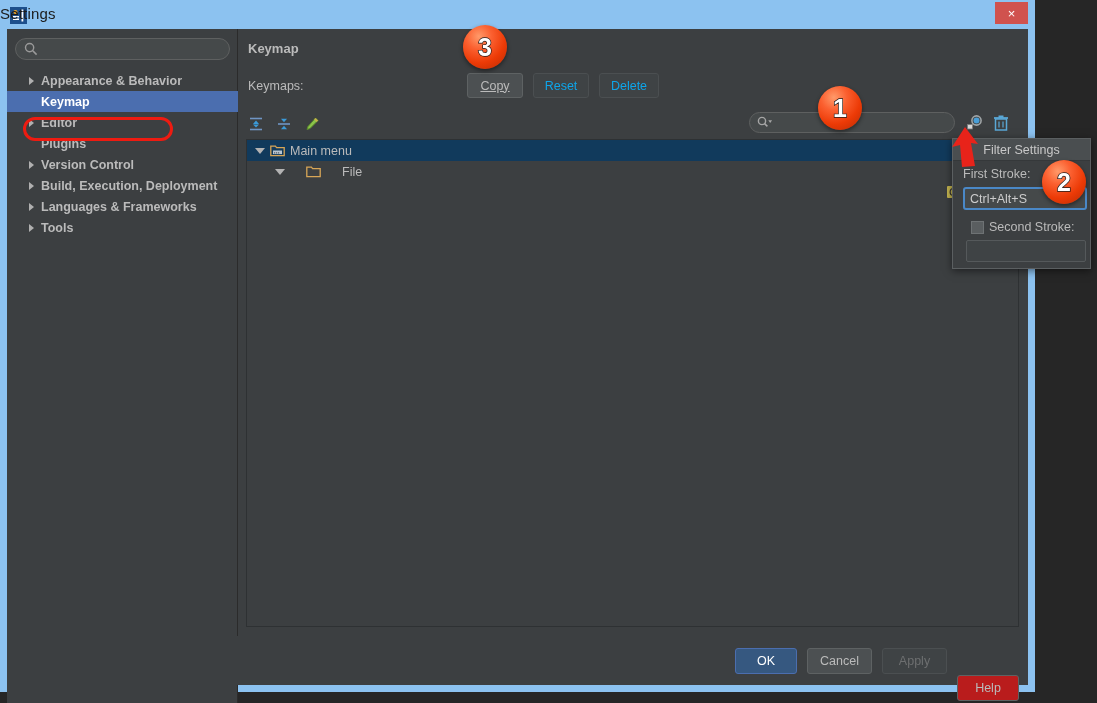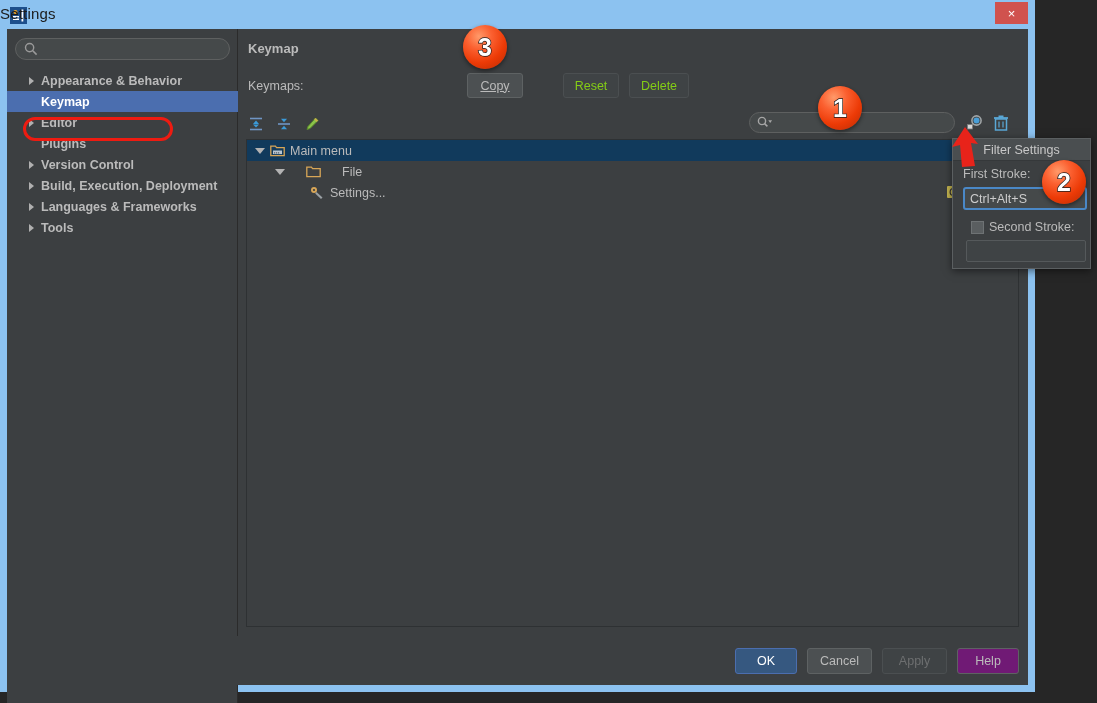--- a/index.html
+++ b/index.html
@@ -181,21 +181,21 @@
     height: 25px;
     background: #4c5052;
     border: 1px solid #5e6263;
     border-radius: 3px;
     color: #bbbbbb;
     font-size: 12.5px;
     display: flex; align-items: center; justify-content: center;
     cursor: pointer;
     font-family: "Liberation Sans", sans-serif;
   }
-  .pbtn.disabled { color: #84cc16; background: #3f4345; border-color: #4b4f51; cursor: default; margin-left: 30px; }
+  .pbtn.disabled { color: #0ea5e9; background: #3f4345; border-color: #4b4f51; cursor: default; }
   #btn-copy  { left: 229px; width: 56px; }
   #btn-reset { left: 295px; width: 56px; }
   #btn-delete{ left: 361px; width: 60px; }
   .underline-ltr { text-decoration: underline; }
 
   
   #tree-toolbar {
     position: absolute;
     left: 8px; top: 83px;
     height: 24px;
@@ -289,21 +289,21 @@
     height: 26px;
     border-radius: 3px;
     font-size: 12.5px;
     display: flex; align-items: center; justify-content: center;
     cursor: pointer;
     font-family: "Liberation Sans", sans-serif;
   }
   #bb-ok     { left: 728px; width: 62px; background: #365880; border: 1px solid #4b6eaf; color: #ffffff; }
   #bb-cancel { left: 800px; width: 65px; background: #4c5052; border: 1px solid #5e6263; color: #bbbbbb; }
   #bb-apply  { left: 875px; width: 65px; background: #3f4345; border: 1px solid #4b4f51; color: #6d6f70; cursor: default;}
-  #bb-help   { left: 950px; width: 62px; background: #701a75; border: 1px solid #5e6263; color: #bbbbbb; }
+  #bb-help   { left: 950px; width: 62px; background: #b91c1c; border: 1px solid #5e6263; color: #bbbbbb; margin-top: 27px; }
 
   
   #filter-popup {
     position: absolute;
     left: 952px; top: 138px;
     width: 139px; height: 131px;
     background: #3c3f41;
     border: 1px solid #5b5f61;
     box-shadow: 0 2px 8px rgba(0,0,0,.5);
     z-index: 40;
@@ -521,31 +521,20 @@
           <div class="tree-row" style="top: 21px; padding-left: 28px; gap: 16px;">
             <div class="t-toggle"></div>
             <div class="t-icon">
               <svg width="15" height="13" viewBox="0 0 15 13">
                 <path d="M0.8 2.2h4.6l1.2 1.4h7.6v8H0.8z" fill="none" stroke="#d8a657" stroke-width="1.3"></path>
               </svg>
             </div>
             <span>File</span>
           </div>
           <div class="kbd-badge" style="left: 700px; width: 24px; top: 46px;">Ctrl+Alt+S</div>
-          <div class="tree-row" style="top: 42px; padding-left: 48px;">
-            <div style="width: 15px;"></div>
-            <div class="t-icon">
-              <svg width="15" height="13" viewBox="0 0 15 13">
-                <circle cx="4" cy="4" r="3" fill="#d8a657"></circle>
-                <circle cx="4" cy="4" r="1.1" fill="#3c3f41"></circle>
-                <path d="M6.5 6 L12.5 11.5 L11 13 L5.2 7.4 Z" fill="#9aa0a4"></path>
-              </svg>
-            </div>
-            <span>Settings...</span>
-          </div>
         </div>
     </div>
 
     <div id="bottombar">
       <div class="bbtn" id="bb-ok">
         <span>OK</span>
       </div>
       <div class="bbtn" id="bb-cancel">
         <span>Cancel</span>
       </div>

